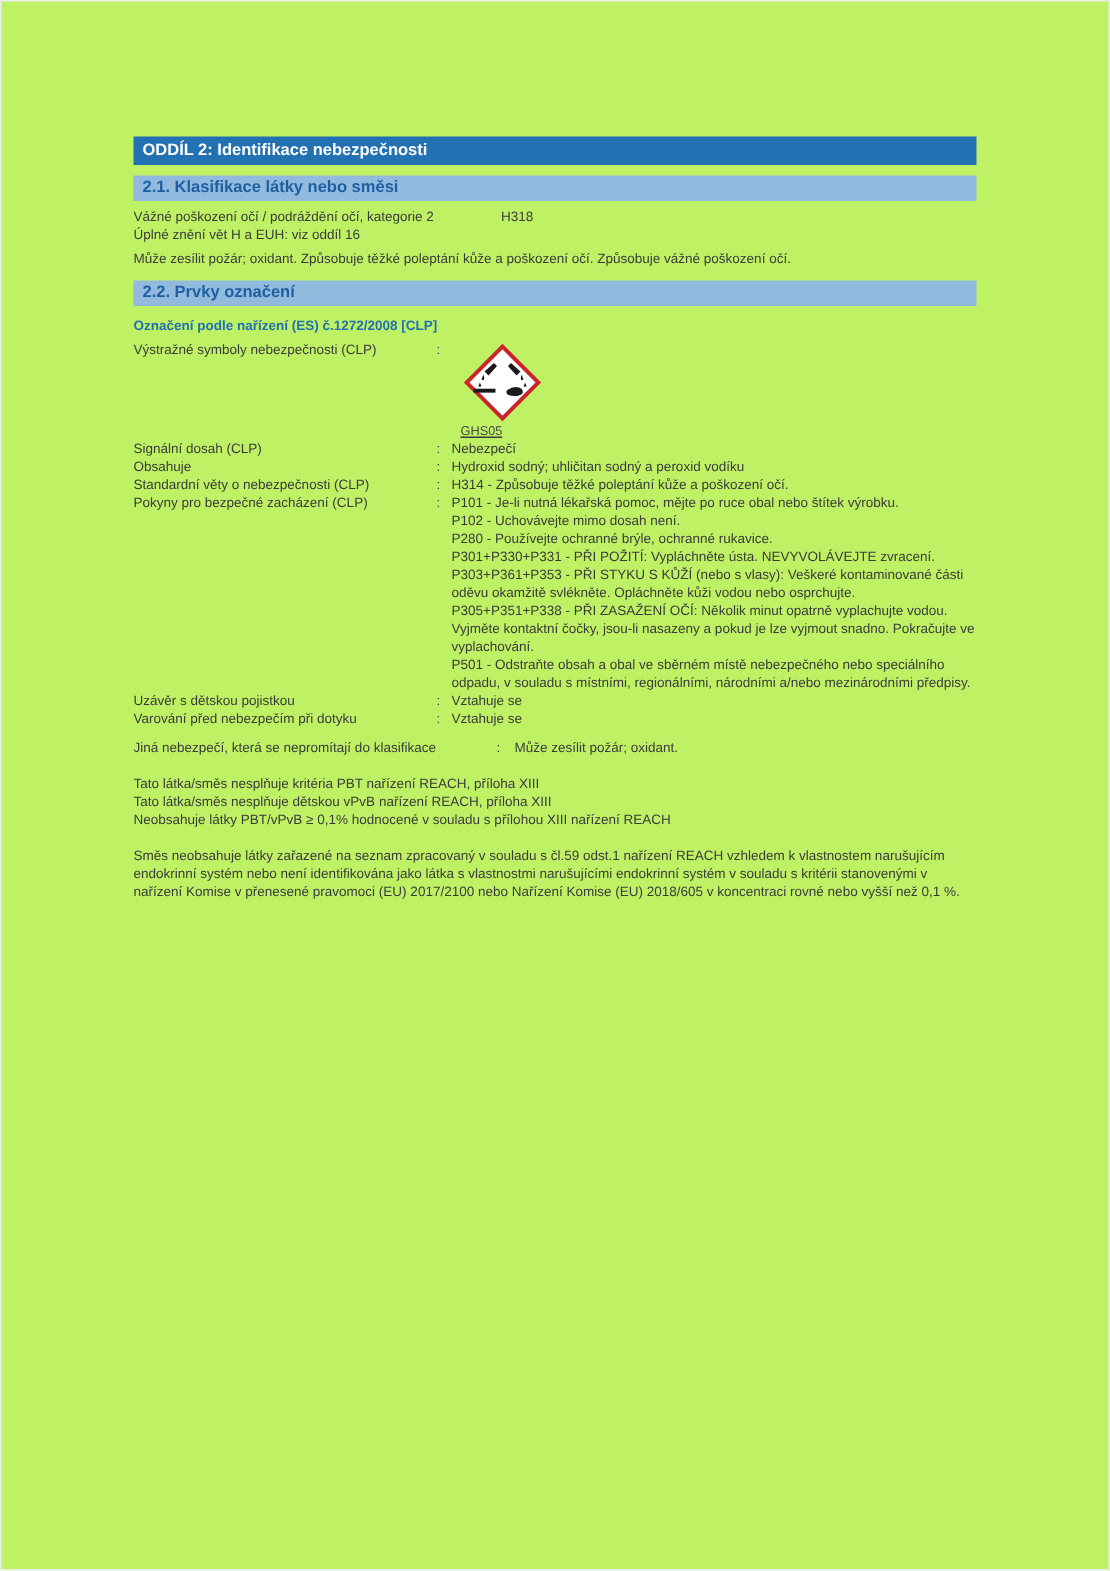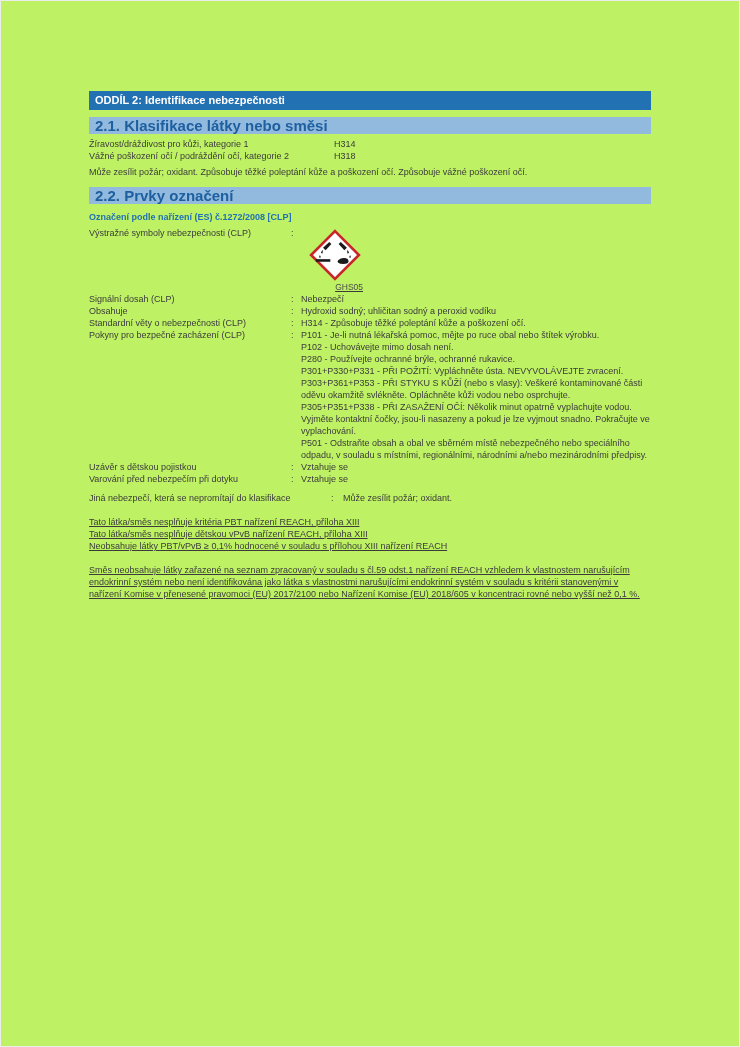--- a/index.html
+++ b/index.html
@@ -1,55 +1,52 @@
 <!DOCTYPE html>
 <html><head>
 <meta charset="utf-8">
 <style>
   html,body { margin:0; padding:0; background:#ffffff; }
   body { width:740px; height:1047px; font-family:"Liberation Sans", sans-serif; color:#3b3b3b; }
   .page { position:relative; width:740px; height:1047px; box-sizing:border-box; border:1px solid #ececec; background:#bef264; overflow:hidden; }
   .doc { position:absolute; left:88px; top:90px; width:562px; font-size:9px; line-height:12px; }
 
   .bar-main { background:#2271b3; color:#ffffff; font-weight:bold; font-size:11px; height:19px; line-height:19px; padding-left:6px; box-sizing:border-box; }
-  .bar-sub  { background:#92bade; color:#1d5f9f; font-weight:bold; font-size:15px; height:17px; line-height:17px; padding-left:6px; box-sizing:border-box; } .mt7 { margin-top:7px; } .mt4 { margin-top:4px; }
-  .mt9 { margin-top:9px; } .mt12 { margin-top:12px;text-decoration:underline; }
+  .bar-sub  { background:#92bade; color:#1d5f9f; font-weight:bold; font-size:11px; height:17px; line-height:17px; padding-left:6px; box-sizing:border-box; } .mt7 { margin-top:7px; } .mt4 { margin-top:4px; }
+  .mt9 { margin-top:9px; } .mt12 { margin-top:12px; }
 
   .blue-head { color:#2271b3; font-weight:bold; margin-top:7px; }
 
   .cls-row { display:grid; grid-template-columns:245px 1fr; }
   .kv  { display:grid; grid-template-columns:202px 8px 1fr; }
   .kv23{ display:grid; grid-template-columns:242px 10px 1fr; }
   .kv .val, .kv23 .val { padding-left:2px; }
 
-  .picto-block { margin-left:6px; width:56px; text-align:right;text-decoration:underline; }
+  .picto-block { margin-left:6px; width:56px; text-align:left;text-decoration:underline; }
   .picto-block svg { display:block; margin:2px auto 0 auto; }
   .picto-caption { font-size:8.5px; color:#4a4a4a; margin-top:1px; }
 
   .plain { margin:0; }
 </style>
 </head>
 <body>
 
 <div class="page">
   <div class="doc">
 
     <div class="bar-main">ODDÍL 2: Identifikace nebezpečnosti</div>
 
     <div class="bar-sub mt7">2.1. Klasifikace látky nebo směsi</div>
 
     <div class="mt4">
       <div class="cls-row">
-        <span>Žíravost/dráždivost pro kůži, kategorie 1</span>
-        <span>H314</span>
-      </div>
-      <div class="cls-row">
         <span>Vážné poškození očí / podráždění očí, kategorie 2</span>
         <span>H318</span>
       </div>
+      <div>Úplné znění vět H a EUH: viz oddíl 16</div>
     </div>
 
     <div class="mt4">Může zesílit požár; oxidant. Způsobuje těžké poleptání kůže a poškození očí. Způsobuje vážné poškození očí.</div>
 
     <div class="bar-sub mt9">2.2. Prvky označení</div>
     <div class="blue-head">Označení podle nařízení (ES) č.1272/2008 [CLP]</div>
 
     <div class="kv mt4">
       <span>Výstražné symboly nebezpečnosti (CLP)</span>
       <span class="colon">:</span>

